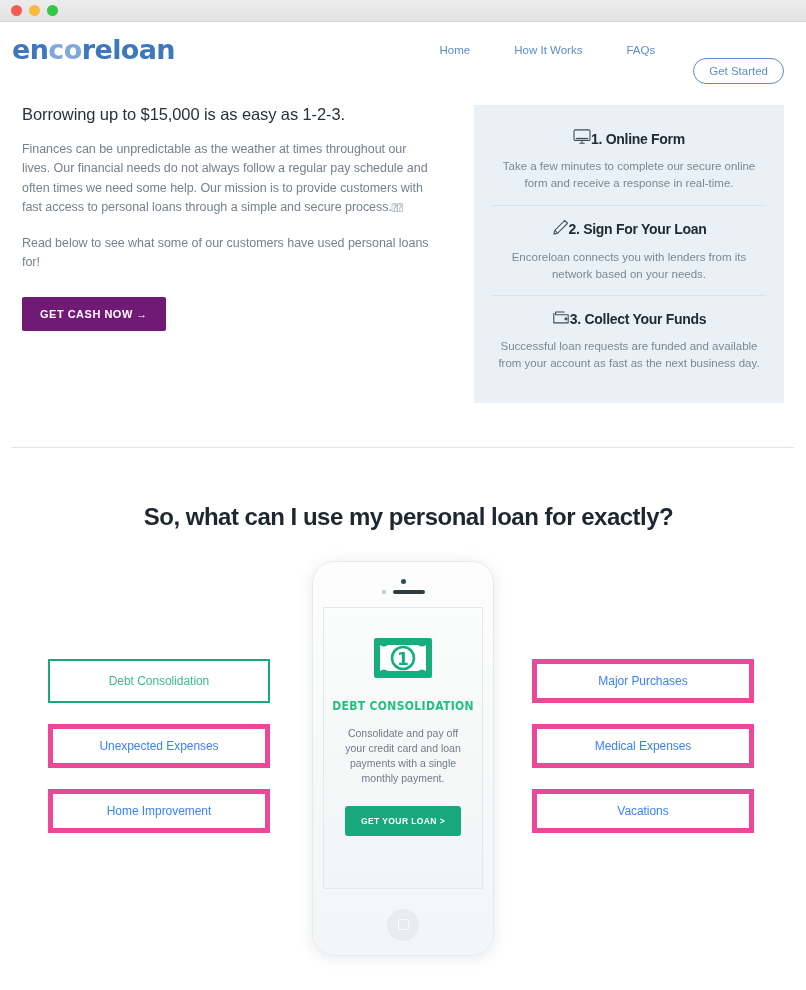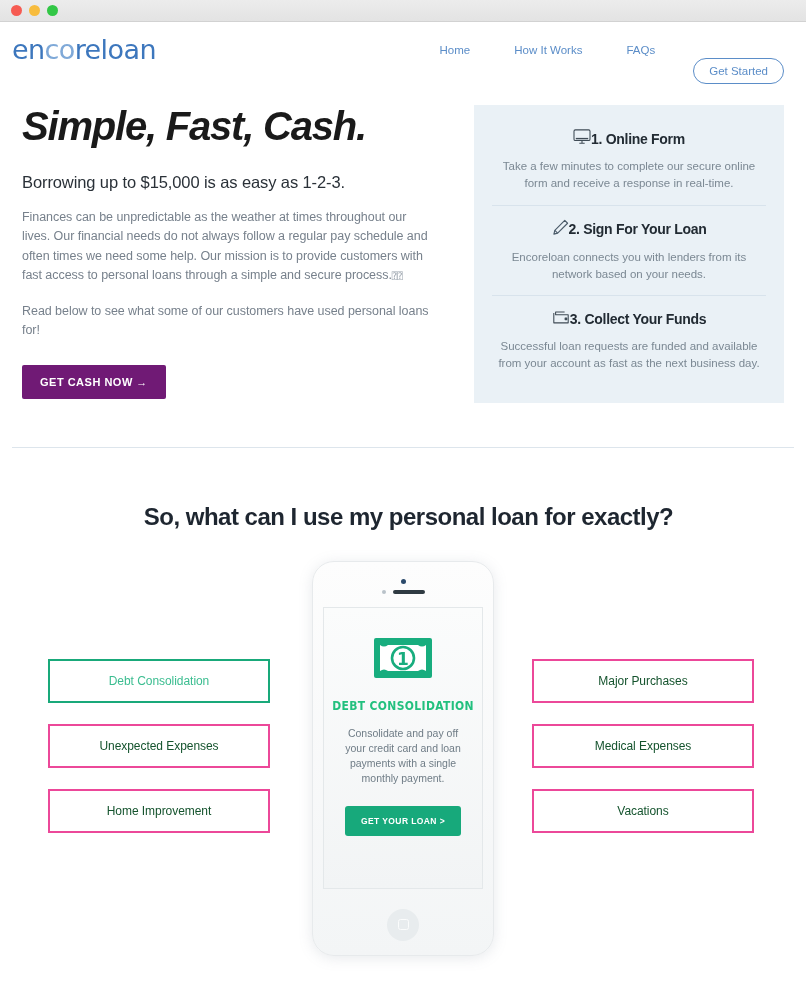--- a/index.html
+++ b/index.html
@@ -31,21 +31,21 @@
   .site-header {
     height: 55px;
     background: #fff;
     display: flex;
     align-items: center;
     justify-content: space-between;
     padding: 0 22px 0 12px;
   }
   .logo {
     font-size: 27px;
-    font-weight: 400;
+    font-weight: 700;
     letter-spacing: -0.6px;
     color: #3d77bd;
     font-family: "DejaVu Sans", sans-serif;
   }
   .logo .logo-co { color: #7fa9d8; }
 
   .nav { display: flex; align-items: center; gap: 12px; }
   .nav-link {
     color: #5b8dc8;
     font-size: 11.5px;
@@ -176,27 +176,27 @@
   }
   .cat-col {
     position: absolute;
     top: 98px;
     width: 222px;
   }
   .cat-col-left { left: 48px; }
   .cat-col-right { right: 52px; }
   .cat-item {
     height: 44px;
-    border: 2px solid #ec4899;
+    border: 5px solid #ec4899;
     background: #fff;
     display: flex;
     align-items: center;
     justify-content: center;
     font-size: 12px;
-    color: #14532d;
+    color: #3b82f6;
     margin-bottom: 21px;
     cursor: pointer;
     letter-spacing: -0.05px;
   }
   .cat-item.active {
     border: 2px solid #18a униq;
     border: 2px solid #19a97a;
     color: #3bbd90;
   }
 
@@ -305,21 +305,20 @@
     <a class="nav-link" href="#">Home</a>
     <a class="nav-link" href="#">How It Works</a>
     <a class="nav-link" href="#">FAQs</a>
     <button class="nav-cta">Get Started</button>
   </div>
 </div>
 
 <div class="hero">
 
   <div class="hero-left">
-    <h1 class="hero-title">Simple, Fast, Cash.</h1>
     <div class="hero-sub">Borrowing up to $15,000 is as easy as 1-2-3.</div>
     <p class="hero-p"><span>Finances can be unpredictable as the weather at times throughout our lives. Our financial needs do not always follow a regular pay schedule and often times we need some help. Our mission is to provide customers with fast access to personal loans through a simple and secure process.</span><span class="tofu">⍰⍰</span></p>
     <p class="hero-p">Read below to see what some of our customers have used personal loans for!</p>
     <button class="btn-cash">GET CASH NOW →</button>
   </div>
 
   <div class="steps-panel">
 
     <div class="step">
       <div class="step-head">

